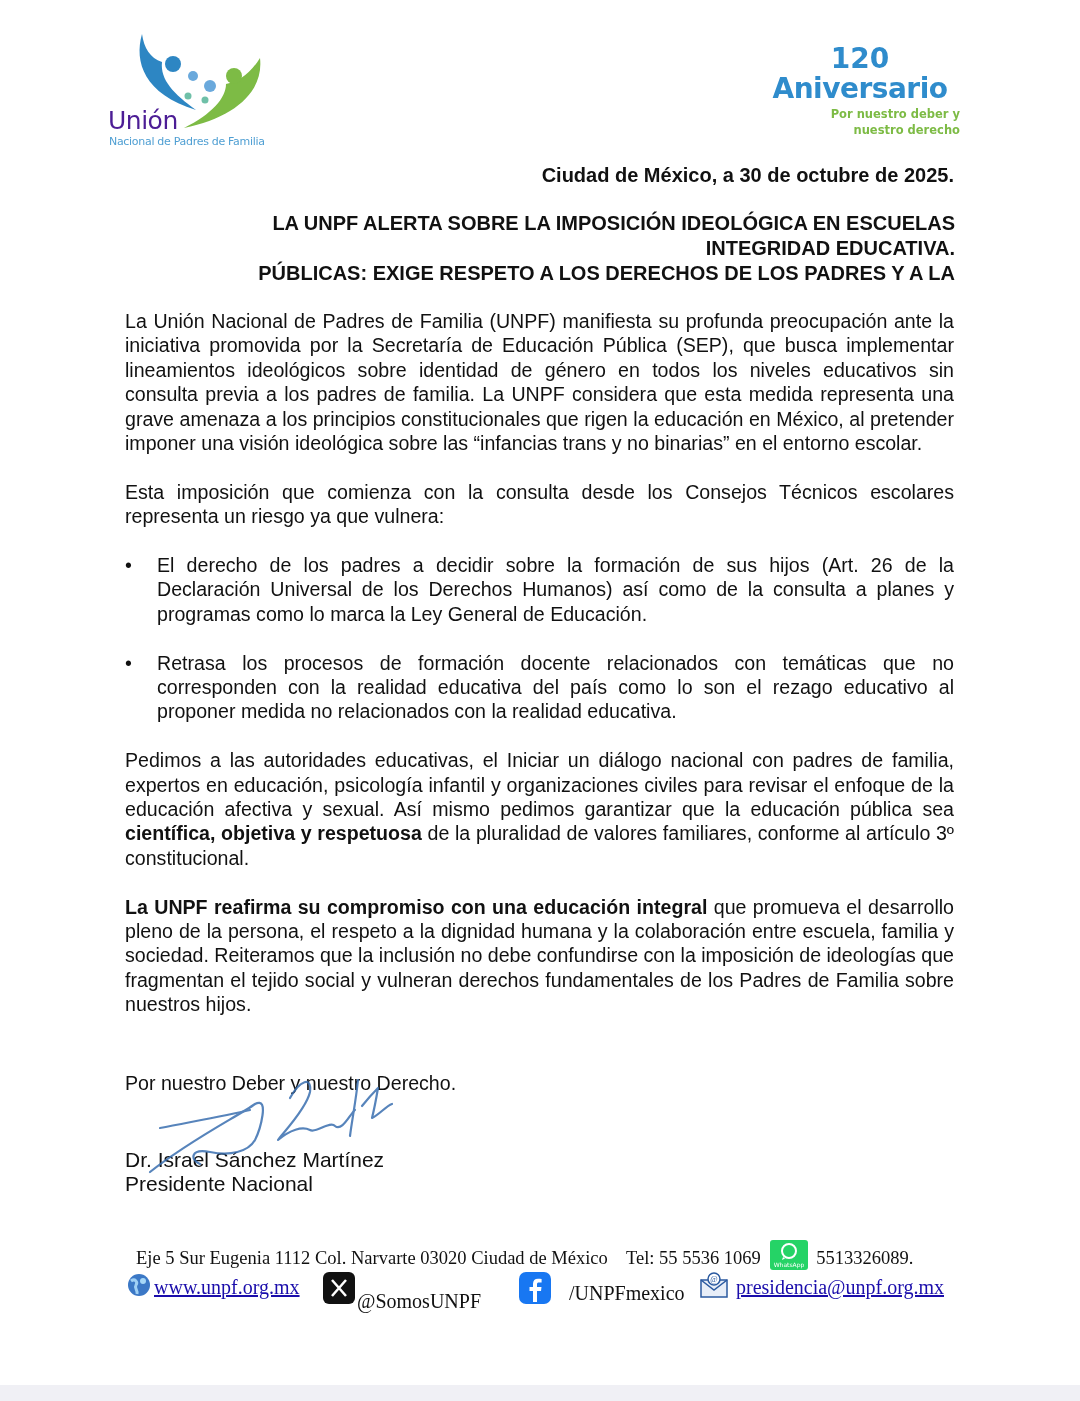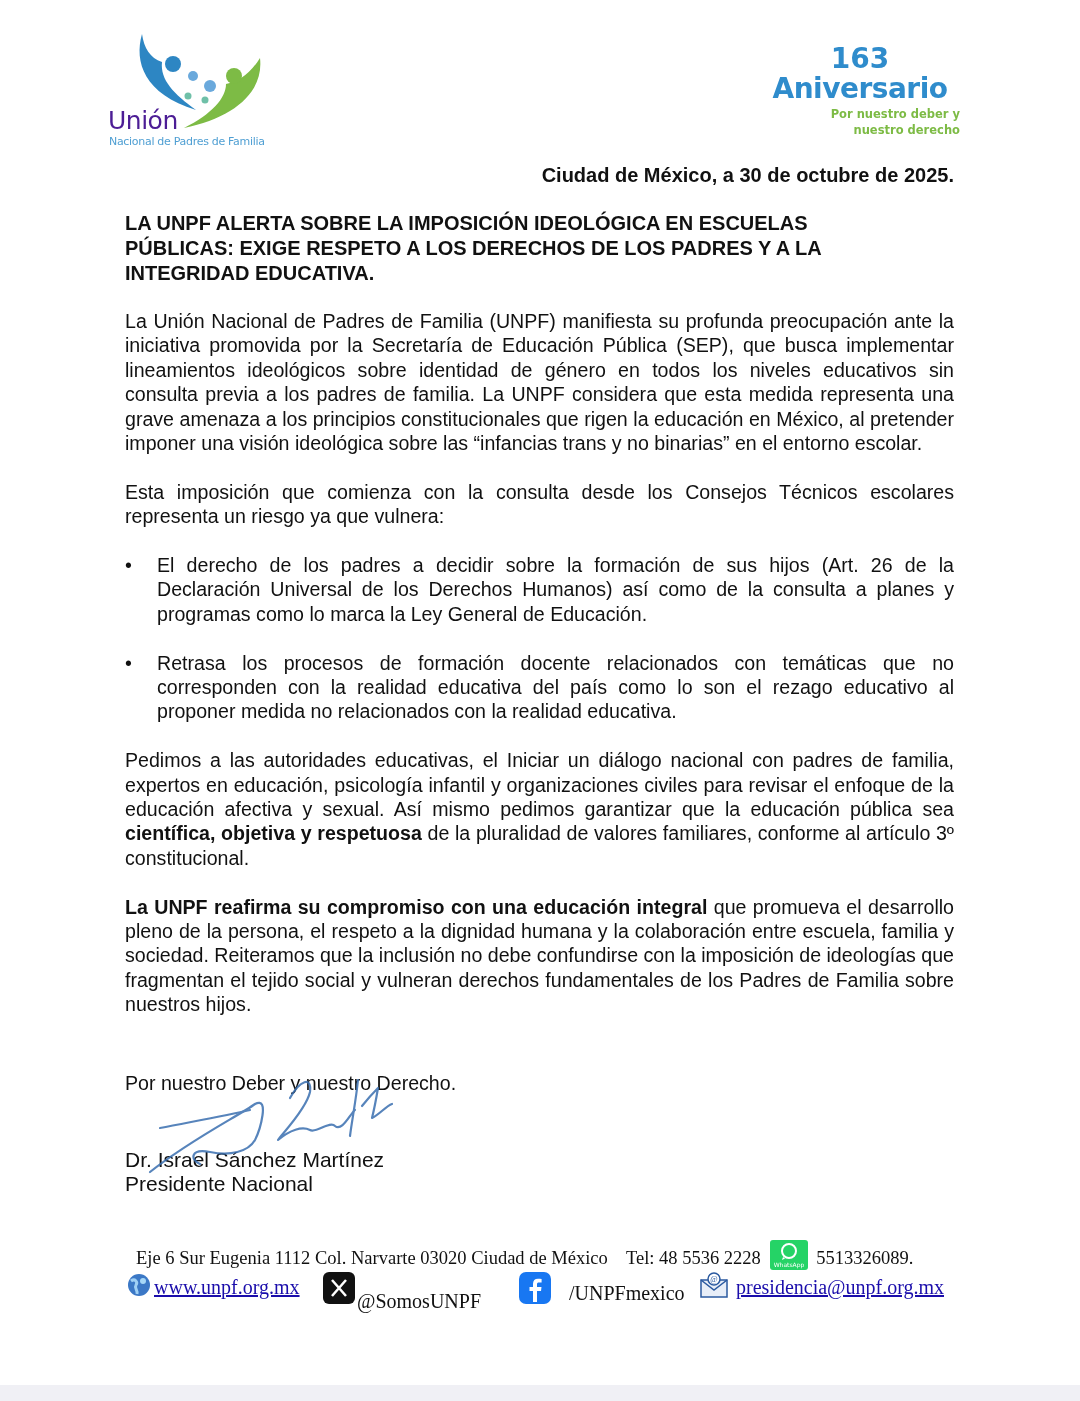--- a/index.html
+++ b/index.html
@@ -11,21 +11,21 @@
   .logo svg { position: absolute; left: 0; top: 0; }
   .logo-union { position: absolute; left: 4px; top: 74px; font-size: 25px; color: #4c1d95; font-family: "DejaVu Sans", sans-serif; letter-spacing: -0.5px; }
   .logo-sub { position: absolute; left: 5px; top: 103px; font-size: 11px; color: #4f9fd3; white-space: nowrap; font-family: "DejaVu Sans", sans-serif; letter-spacing: -0.3px; }
 
   .anniv { position: absolute; left: 760px; top: 44px; width: 200px; text-align: center; font-family: "DejaVu Sans", sans-serif; }
   .anniv-num { font-size: 28px; font-weight: bold; color: #2f8ccc; line-height: 30px; }
   .anniv-word { font-size: 28px; font-weight: bold; color: #2f8ccc; line-height: 30px; letter-spacing: -0.5px; }
   .anniv-tag { font-size: 11.5px; font-weight: bold; color: #7dbb45; line-height: 16px; margin-top: 2px; text-align: right; }
 
   .date { position: absolute; right: 126px; top: 164px; font-size: 20px; font-weight: bold; }
-  .title { position: absolute; left: 125px; width: 830px; top: 211px; text-align: left; font-size: 20px; font-weight: bold; line-height: 25px; }
+  .title { position: absolute; left: 125px; width: 830px; top: 211px; text-align: right; font-size: 20px; font-weight: bold; line-height: 25px; }
 
   .content { position: absolute; left: 125px; width: 829px; top: 309px; font-size: 19.6px; line-height: 24.4px; }
   .content p { margin: 0 0 24.4px 0; text-align: justify; }
   .content ul { margin: 0; padding: 0; list-style: none; }
   .content li { position: relative; padding-left: 32px; margin-bottom: 24.4px; text-align: justify; }
   .content li .bullet { position: absolute; left: 0; top: 0; }
 
   .closing { position: absolute; left: 125px; top: 1071px; font-size: 19.6px; line-height: 24.4px; }
   .signer { position: absolute; left: 125px; top: 1148px; font-size: 21px; line-height: 24.4px; }
   .signature { position: absolute; left: 130px; top: 1060px; width: 270px; height: 120px; }
@@ -52,32 +52,32 @@
     <circle cx="89" cy="44" r="5" fill="#6aa9dc"></circle>
     <circle cx="106" cy="54" r="6" fill="#6aa9dc"></circle>
     <circle cx="84" cy="64" r="3.5" fill="#6fc0a8"></circle>
     <circle cx="101" cy="68" r="3.5" fill="#6fc0a8"></circle>
   </svg>
   <div class="logo-union">Unión</div>
   <div class="logo-sub">Nacional de Padres de Familia</div>
 </div>
 
 <div class="anniv">
-  <div class="anniv-num">163</div>
+  <div class="anniv-num">120</div>
   <div class="anniv-word">Aniversario</div>
   <div class="anniv-tag">Por nuestro deber y</div>
   <div class="anniv-tag" style="margin-top:0">nuestro derecho</div>
 </div>
 
 <div class="date">Ciudad de México, a 30 de octubre de 2025.</div>
 
 <div class="title">
   <div>LA UNPF ALERTA SOBRE LA IMPOSICIÓN IDEOLÓGICA EN ESCUELAS</div>
+  <div>INTEGRIDAD EDUCATIVA.</div>
   <div>PÚBLICAS: EXIGE RESPETO A LOS DERECHOS DE LOS PADRES Y A LA</div>
-  <div>INTEGRIDAD EDUCATIVA.</div>
 </div>
 
 <div class="content">
   <p>La Unión Nacional de Padres de Familia (UNPF) manifiesta su profunda preocupación ante la iniciativa promovida por la Secretaría de Educación Pública (SEP), que busca implementar lineamientos ideológicos sobre identidad de género en todos los niveles educativos sin consulta previa a los padres de familia. La UNPF considera que esta medida representa una grave amenaza a los principios constitucionales que rigen la educación en México, al pretender imponer una visión ideológica sobre las “infancias trans y no binarias” en el entorno escolar.</p>
   <p>Esta imposición que comienza con la consulta desde los Consejos Técnicos escolares representa un riesgo ya que vulnera:</p>
   <ul>
     <li><span class="bullet">•</span><span>El derecho de los padres a decidir sobre la formación de sus hijos (Art. 26 de la Declaración Universal de los Derechos Humanos) así como de la consulta a planes y programas como lo marca la Ley General de Educación.</span></li>
     <li><span class="bullet">•</span><span>Retrasa los procesos de formación docente relacionados con temáticas que no corresponden con la realidad educativa del país como lo son el rezago educativo al proponer medida no relacionados con la realidad educativa.</span></li>
   </ul>
   <p><span>Pedimos a las autoridades educativas, el Iniciar un diálogo nacional con padres de familia, expertos en educación, psicología infantil y organizaciones civiles para revisar el enfoque de la educación afectiva y sexual. Así mismo pedimos garantizar que la educación pública sea </span><b>científica, objetiva y respetuosa</b><span> de la pluralidad de valores familiares, conforme al artículo 3º constitucional.</span></p>
@@ -93,22 +93,22 @@
   <g fill="none" stroke="#3a6fb0" stroke-width="2.2" stroke-linecap="round" stroke-linejoin="round" opacity="0.85">
     <path d="M20 112 C 60 80, 110 55, 125 44 C 140 36, 130 70, 125 80 C 118 92, 100 96, 80 92 C 60 88, 60 100, 70 104"></path>
     <path d="M30 68 C 60 62, 95 56, 120 50"></path>
     <path d="M160 38 C 170 20, 182 16, 180 32 C 176 50, 150 76, 148 80 C 160 70, 172 66, 180 70 C 186 74, 200 60, 205 66 C 212 72, 220 54, 225 50"></path>
     <path d="M228 20 C 226 40, 222 60, 220 76"></path>
     <path d="M232 46 C 240 36, 246 30, 248 28 C 246 40, 244 50, 242 58 C 250 54, 256 46, 262 44"></path>
   </g>
 </svg>
 
 <div class="footer1">
-  <span>Eje 6 Sur Eugenia 1112 Col. Narvarte 03020 Ciudad de México</span>&nbsp;&nbsp;&nbsp;
-  <span>Tel: 48 5536 2228</span>
+  <span>Eje 5 Sur Eugenia 1112 Col. Narvarte 03020 Ciudad de México</span>&nbsp;&nbsp;&nbsp;
+  <span>Tel: 55 5536 1069</span>
   <span class="wa">
     <svg width="38" height="30" viewBox="0 0 38 30">
       <rect x="0" y="0" width="38" height="30" rx="3" fill="#25d366"></rect>
       <circle cx="19" cy="11" r="7" fill="none" stroke="#fff" stroke-width="2"></circle>
       <path d="M13 17 L12 20 L15 18.5" fill="#fff"></path>
       <text x="19" y="27" font-size="6" text-anchor="middle" fill="#fff" font-family="DejaVu Sans, sans-serif">WhatsApp</text>
     </svg>
   </span>
   <span>5513326089.</span>
 </div>

